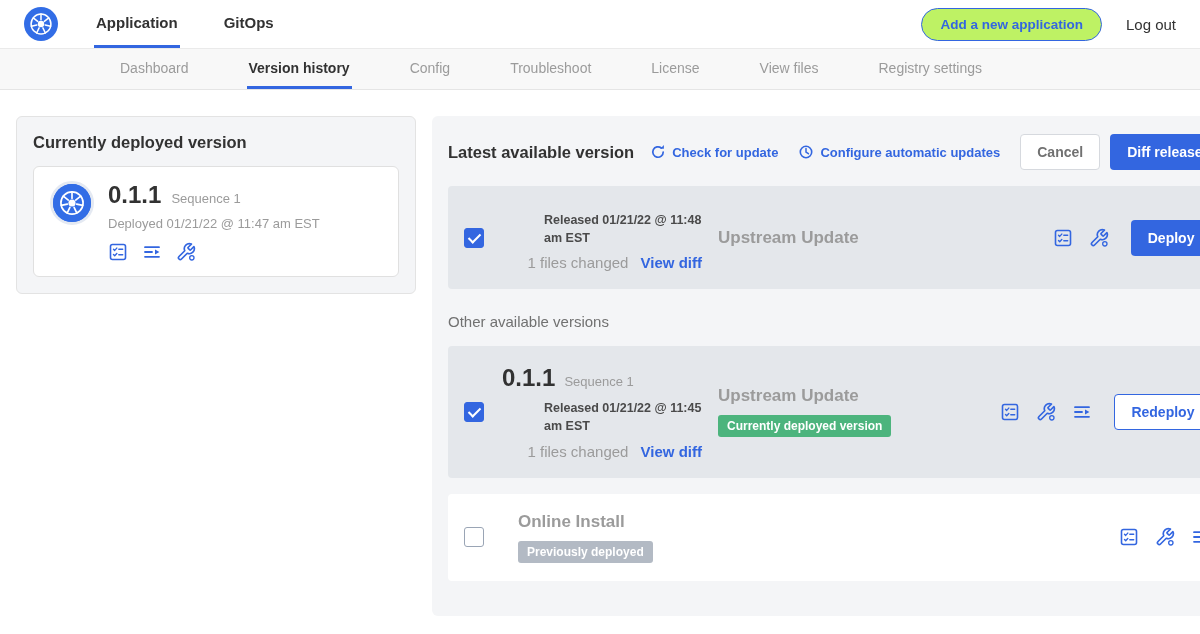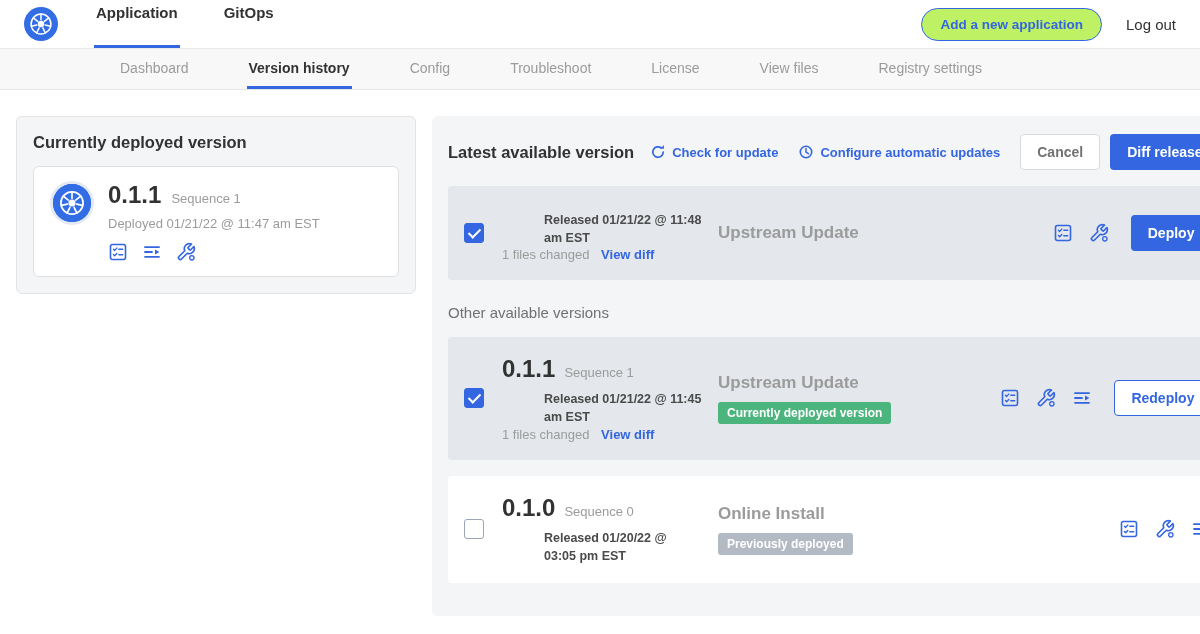--- a/index.html
+++ b/index.html
@@ -15,21 +15,21 @@
   html,body{margin:0;padding:0;}
   body{
     width:1200px;height:634px;overflow:hidden;background:#fff;
     font-family:"Liberation Sans","DejaVu Sans",sans-serif;color:var(--dark);
   }
   svg{display:block;}
   
   .header{height:49px;display:flex;align-items:stretch;padding:0 24px;background:#fff;border-bottom:1px solid #eaeaea;}
   .logo-wrap{display:flex;align-items:center;margin-right:36px;}
   .logo-wrap svg{width:34px;height:34px;}
-  .header-tab{display:flex;margin-right:42px;padding:4px 2px;font-size:15px;font-weight:bold;color:var(--dark);border-bottom:3px solid transparent;cursor:pointer;}
+  .header-tab{display:flex;align-items:center;margin-right:42px;padding:12px 2px;font-size:15px;font-weight:bold;color:var(--dark);border-bottom:3px solid transparent;cursor:pointer;}
   .header-tab.active{border-bottom-color:var(--blue);}
   .header-right{margin-left:auto;display:flex;align-items:center;gap:24px;}
   .pill-btn{background:#bef264;border:1px solid var(--blue);color:var(--blue);border-radius:18px;padding:8px 18px;font-size:13.5px;font-weight:bold;font-family:inherit;cursor:pointer;}
   .logout{font-size:15px;color:var(--dark);cursor:pointer;}
   
   .subnav{height:41px;background:#f8f8f8;border-bottom:1px solid #e5e5e5;display:flex;padding-left:118px;}
   .subnav-tab{display:flex;align-items:center;margin-right:56px;padding:7px 2px;font-size:14px;color:var(--gray);border-bottom:3px solid transparent;cursor:pointer;white-space:nowrap;}
   .subnav-tab.active{color:var(--dark);font-weight:bold;border-bottom-color:var(--blue);}
   
   .main{display:flex;align-items:flex-start;padding:26px 16px 0;}
@@ -62,21 +62,21 @@
   .version-row{display:flex;align-items:center;margin-top:16px;border-radius:4px;padding:18px 16px;}
   .version-row.selected{background:#e4e7eb;}
   .version-row.plain{background:#fff;}
   .checkbox{width:20px;height:20px;border-radius:3px;border:1px solid #9aa5b5;background:#fff;margin-right:18px;flex-shrink:0;position:relative;cursor:pointer;}
   .checkbox.checked{background:var(--blue);border-color:var(--blue);}
   .checkbox.checked::after{content:"";position:absolute;left:6px;top:2px;width:5px;height:10px;border:solid #fff;border-width:0 2px 2px 0;transform:rotate(45deg);}
   .v-info{width:200px;flex-shrink:0;}
   .v-number{font-size:24px;font-weight:bold;color:var(--dark);}
   .v-seq{font-size:13px;color:var(--gray);margin-left:9px;}
   .v-released{font-size:12.5px;font-weight:bold;color:#4a4a4a;margin-top:7px;line-height:1.45;max-width:195px;margin-left:42px;}
-  .v-files{font-size:13px;color:var(--gray);}
+  .v-files{font-size:15px;color:var(--gray);margin-top:7px;text-align:right;}
   .view-diff{color:var(--blue);font-weight:bold;margin-left:8px;cursor:pointer;}
   .v-source{flex:1;padding-left:16px;min-width:0;}
   .source-label{font-size:17px;font-weight:bold;color:var(--gray);}
   .badge{display:inline-block;margin-top:9px;font-size:12px;font-weight:bold;color:#fff;padding:4px 9px;border-radius:3px;white-space:nowrap;}
   .badge.green{background:var(--green);}
   .badge.gray{background:var(--graybadge);}
   .v-actions{display:flex;align-items:center;gap:16px;margin-left:auto;padding-left:12px;}
   .v-actions .btn{margin-left:6px;}
   .other-title{font-size:15px;color:var(--midgray);margin-top:24px;}
 </style>
@@ -291,27 +291,20 @@
             <svg>
               <use href="#sym-diff"></use>
             </svg>
           </span>
         <button class="btn secondary">Redeploy</button>
       </div>
     </div>
 
     <div class="version-row plain">
       <div class="checkbox"></div>
-      <div class="v-info">
-        <div class="version-line">
-          <span class="v-number">0.1.0</span>
-          <span class="v-seq">Sequence 0</span>
-        </div>
-        <div class="v-released">Released 01/20/22 @ 03:05 pm EST</div>
-      </div>
       <div class="v-source">
         <div class="source-label">Online Install</div>
         <span class="badge gray">Previously deployed</span>
       </div>
       <div class="v-actions">
         <span class="icon">
             <svg>
               <use href="#sym-notes"></use>
             </svg>
           </span>

